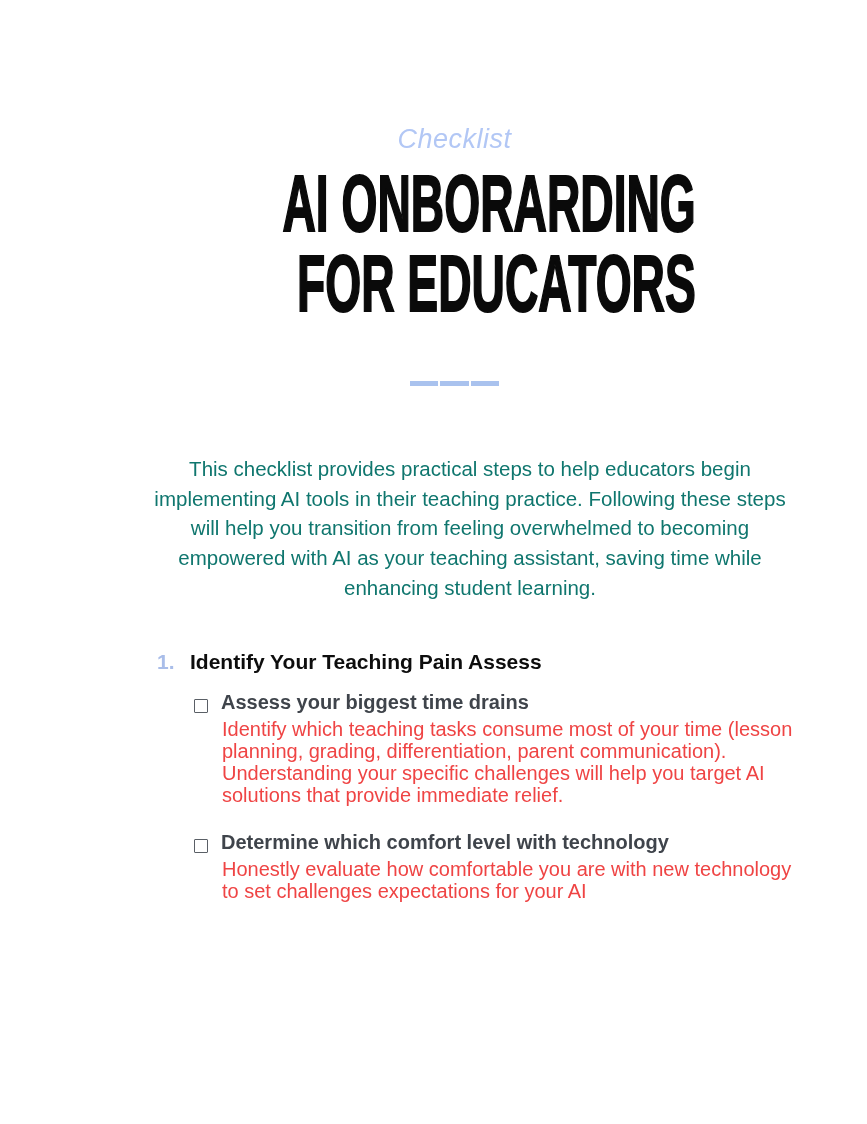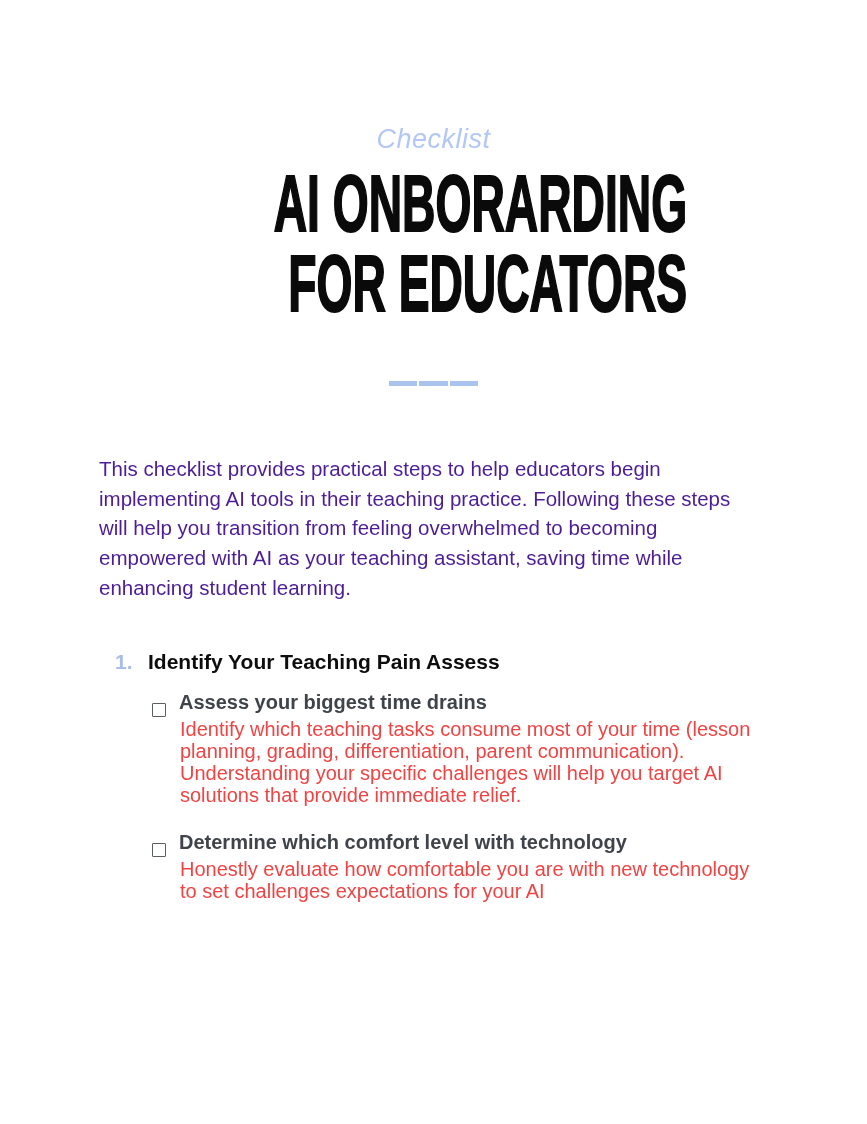--- a/index.html
+++ b/index.html
@@ -8,20 +8,21 @@
     width: 867px; height: 1124px;
     font-family: "Liberation Sans", sans-serif;
     color: #202124;
     overflow: hidden;
   }
   .page {
     width: 867px; height: 908px;
     padding-top: 124px;
     background: #ffffff;
     position: relative;
+    padding-left: 42px;
   }
 
   
   .eyebrow {
     text-align: center;
     font-style: italic;
     font-size: 27px;
     line-height: 30px;
     color: #b2c7f5;
     letter-spacing: 0.5px;
@@ -57,21 +58,22 @@
     height: 5px;
     background: #a9c2ee;
   }
 
   
   .intro {
     margin: 68px 0 0 99px;
     width: 658px;
     font-size: 20.5px;
     line-height: 29.7px;
-    color: #4c1d95;
+    color: #0f766e;
+    text-align: center;
   }
 
   
   .section {
     margin: 46px 0 0 115px;
   }
   .section-head {
     display: flex;
     align-items: baseline;
     font-weight: 700;
@@ -84,21 +86,21 @@
     flex: none;
     color: #a9bde9;
   }
   .section-items {
     margin-left: 37px;
   }
   .item { margin-top: 13px; }
   .item + .item { margin-top: 22px; }
   .item-head {
     display: flex;
-    align-items: flex-end;
+    align-items: center;
     font-weight: 700;
     font-size: 20px;
     line-height: 29px;
     color: #3f444b;
   }
   .checkbox {
     width: 14px; height: 14px;
     border: 1.6px solid #5a5f66;
     background: #ffffff;
     margin: 7px 13px 0 0;

